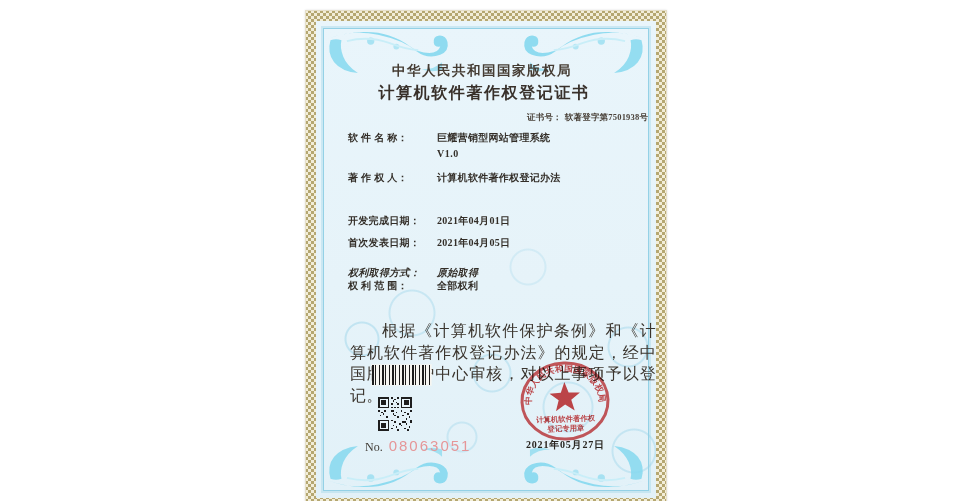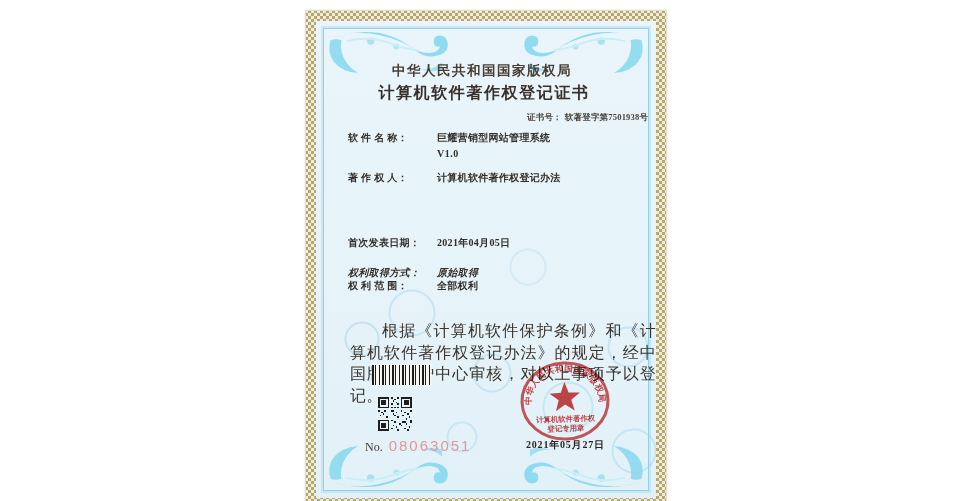--- a/index.html
+++ b/index.html
@@ -139,20 +139,24 @@
     <div class="fieldrow r1">
       <span class="lab">软 件 名 称：</span>
       <span class="val">
         <span>巨耀营销型网站管理系统</span>
         <span class="version">V1.0</span>
       </span>
     </div>
     <div class="fieldrow r2">
       <span class="lab">著 作 权 人：</span>
       <span class="val">计算机软件著作权登记办法</span>
+    </div>
+    <div class="fieldrow r3">
+      <span class="lab">开发完成日期：</span>
+      <span class="val">2021年04月01日</span>
     </div>
     <div class="fieldrow r4">
       <span class="lab">首次发表日期：</span>
       <span class="val">2021年04月05日</span>
     </div>
     <div class="fieldrow r5">
       <span class="lab">权利取得方式：</span>
       <span class="val">原始取得</span>
     </div>
     <div class="fieldrow r6">

